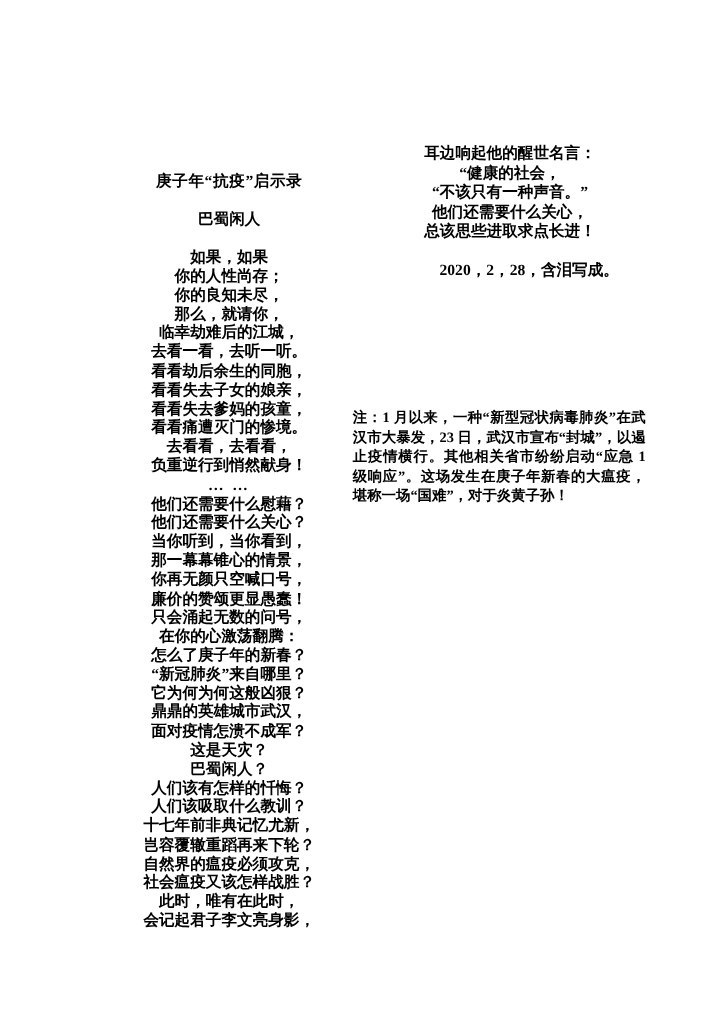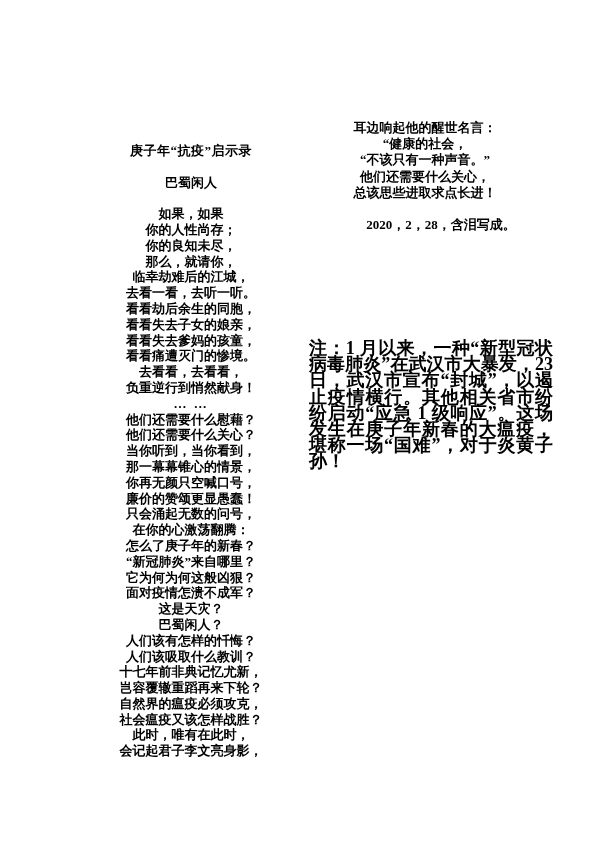--- a/index.html
+++ b/index.html
@@ -44,24 +44,24 @@
     line-height: 16.2px;
   }
   .right-col .blank { height: 16.2px; }
   .date-line {
     text-align: center;
     padding-left: 32px;
   }
   
   .note {
     position: absolute;
-    left: 309px;
+    left: 294px;
     top: 340px;
     width: 244px;
-    font-size: 18px;
+    font-size: 12px;
     line-height: 16.2px;
     text-align: justify;
   }
 </style>
 </head>
 <body>
 
 <div class="page">
 
   <div class="poem-col">
@@ -87,20 +87,21 @@
         <div class="line">他们还需要什么关心？</div>
         <div class="line">当你听到，当你看到，</div>
         <div class="line">那一幕幕锥心的情景，</div>
         <div class="line">你再无颜只空喊口号，</div>
         <div class="line">廉价的赞颂更显愚蠢！</div>
         <div class="line">只会涌起无数的问号，</div>
         <div class="line">在你的心激荡翻腾：</div>
         <div class="line">怎么了庚子年的新春？</div>
         <div class="line">“新冠肺炎”来自哪里？</div>
         <div class="line">它为何为何这般凶狠？</div>
+        <div class="line">鼎鼎的英雄城市武汉，</div>
         <div class="line">面对疫情怎溃不成军？</div>
         <div class="line">这是天灾？</div>
         <div class="line">巴蜀闲人？</div>
         <div class="line">人们该有怎样的忏悔？</div>
         <div class="line">人们该吸取什么教训？</div>
         <div class="line">十七年前非典记忆尤新，</div>
         <div class="line">岂容覆辙重蹈再来下轮？</div>
         <div class="line">自然界的瘟疫必须攻克，</div>
         <div class="line">社会瘟疫又该怎样战胜？</div>
         <div class="line">此时，唯有在此时，</div>

